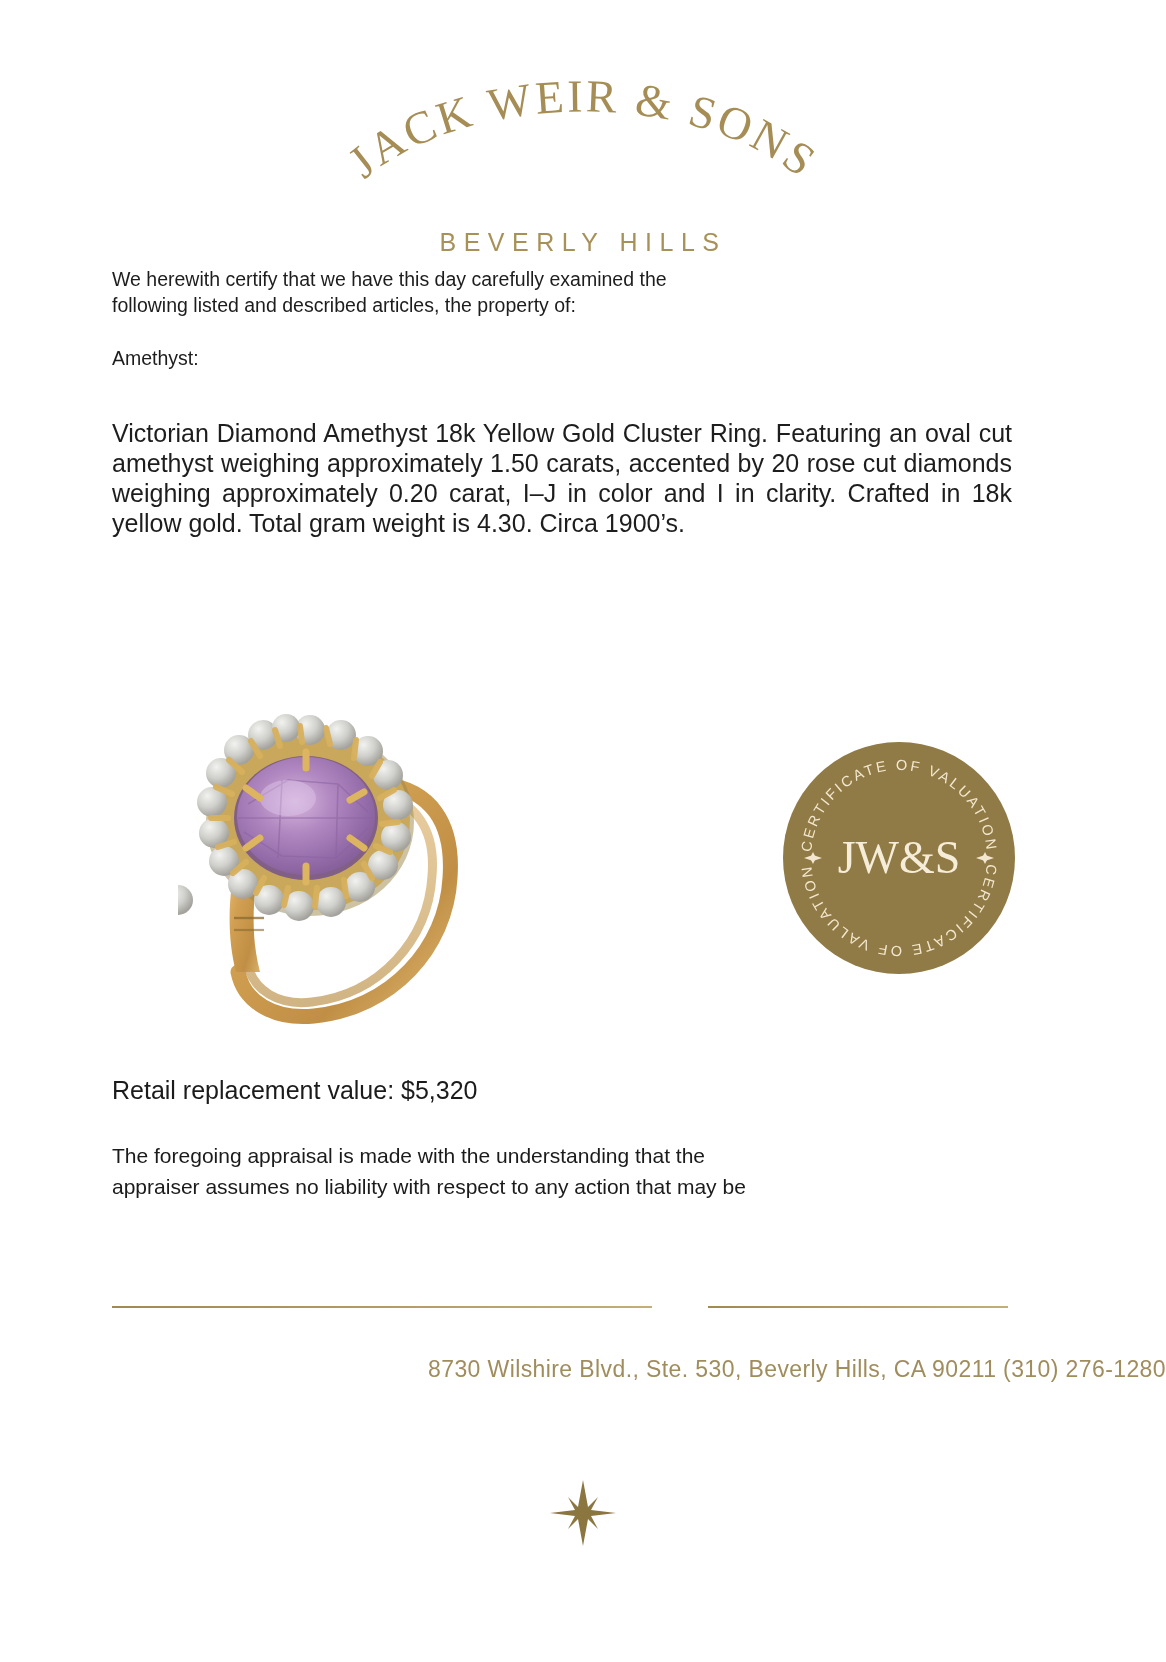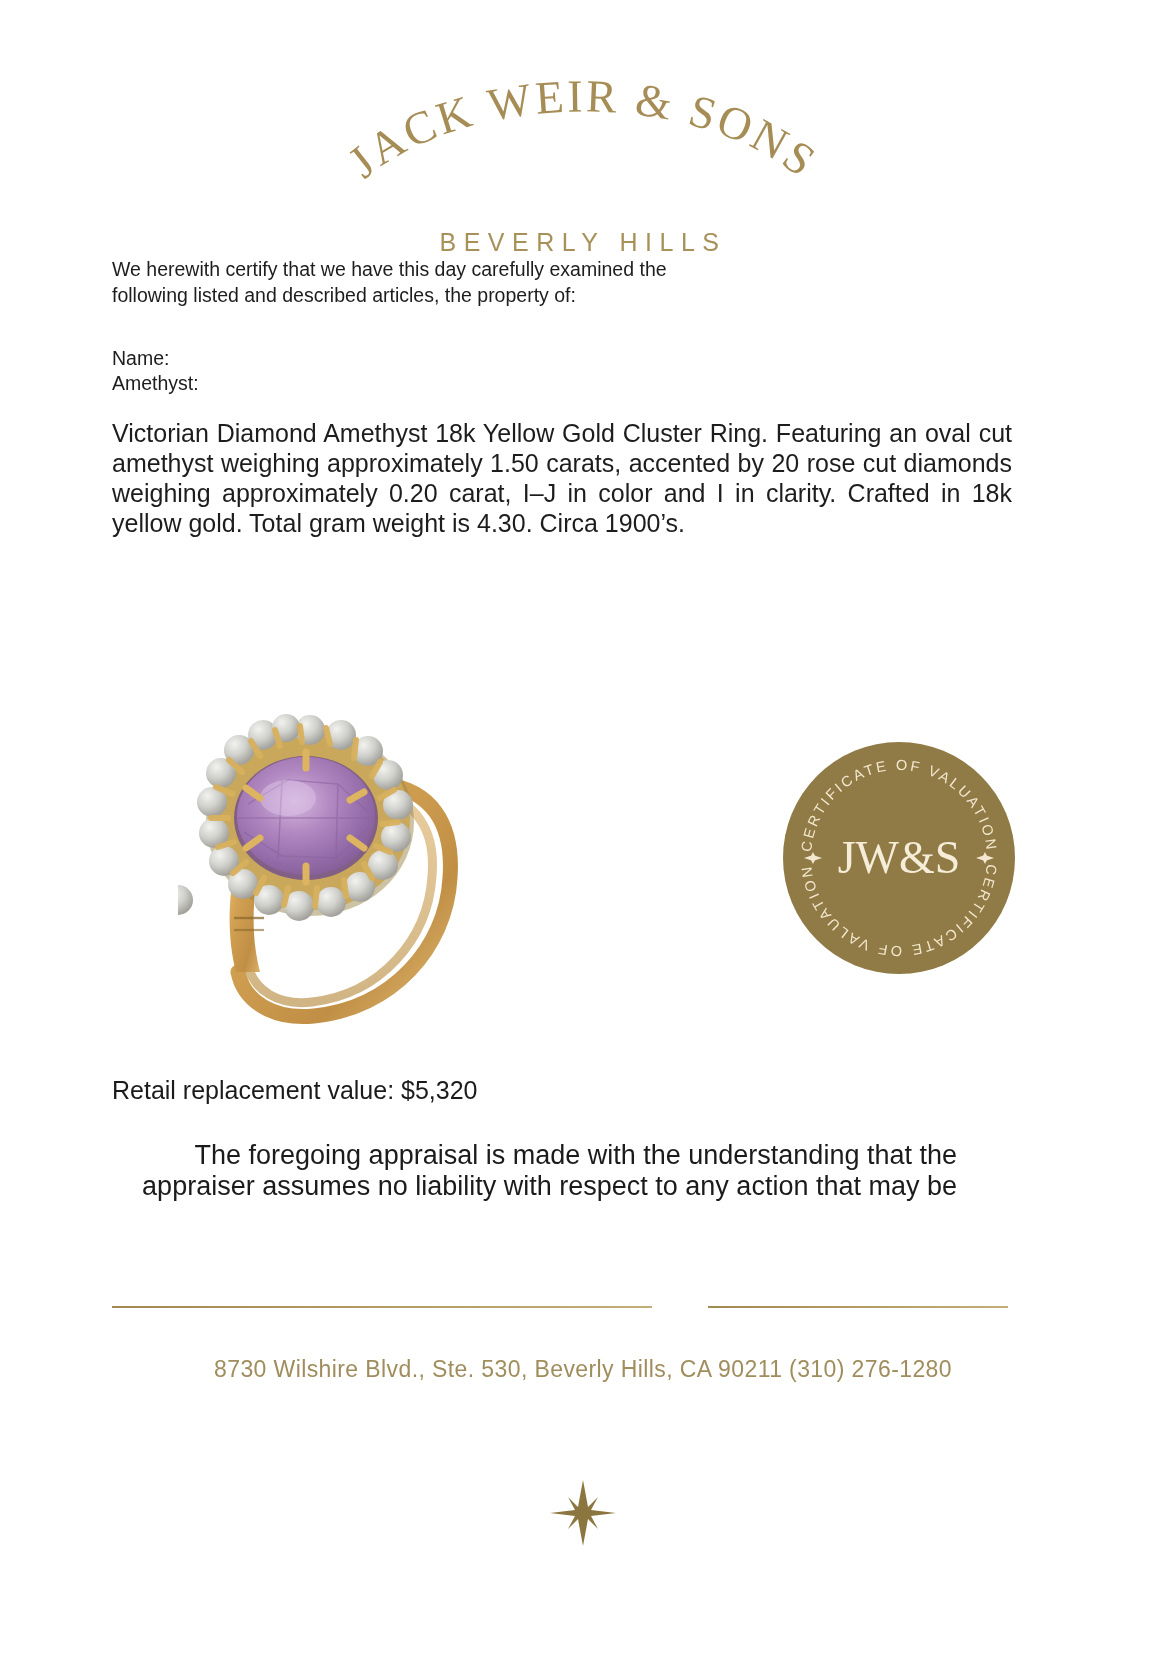--- a/index.html
+++ b/index.html
@@ -46,21 +46,21 @@
     font-size: 25px;
     letter-spacing: 7.5px;
     color: #a89159;
     font-weight: 400;
   }
 
   
   .intro {
     position: absolute;
     left: 112px;
-    top: 256px;
+    top: 266px;
     width: 830px;
     font-size: 19.5px;
     line-height: 26px;
     color: #1d1d1d;
   }
   .nameblock {
     position: absolute;
     left: 112px;
     top: 346px;
     width: 500px;
@@ -107,43 +107,42 @@
     font-size: 25px;
     line-height: 32px;
     color: #1b1b1b;
     text-align: center;
   }
   .disclaimer {
     position: absolute;
     left: 112px;
     top: 1140px;
     width: 845px;
-    font-size: 27px;
+    font-size: 21px;
     line-height: 31px;
     color: #1b1b1b;
-    text-align: right;
   }
 
   
   .sig-line {
     position: absolute;
     height: 2px;
     background: linear-gradient(to right, #a08a50, #c4ae78);
     top: 1306px;
   }
   .sig-left  { left: 112px; width: 540px; }
   .sig-right { left: 708px; width: 300px; }
 
   
   .footer-address {
     position: absolute;
     left: 0;
     top: 1356px;
     width: 1166px;
-    text-align: center;
+    text-align: right;
     font-size: 23px;
     letter-spacing: 0.4px;
     color: #a08d5d;
   }
   .star-orn {
     position: absolute;
     left: 0;
     top: 1478px;
     width: 1166px;
     text-align: center;
@@ -166,21 +165,20 @@
     </svg>
     <div class="logo-sub">BEVERLY HILLS</div>
   </div>
 
   <div class="intro">
     <div>We herewith certify that we have this day carefully examined the</div>
     <div>following listed and described articles, the property of:</div>
   </div>
 
   <div class="nameblock">
-    <div>Name:</div>
     <div>Amethyst:</div>
   </div>
 
   <div class="description">Victorian Diamond Amethyst 18k Yellow Gold Cluster Ring. Featuring an oval cut amethyst weighing approximately 1.50 carats, accented by 20 rose cut diamonds weighing approximately 0.20 carat, I–J in color and I in clarity. Crafted in 18k yellow gold. Total gram weight is 4.30. Circa 1900’s.</div>
 
   <div class="ring-photo">
     <svg viewBox="0 0 320 380" width="320" height="380">
       <defs>
         <radialGradient id="amGrad" cx="42%" cy="38%" r="72%">
           <stop offset="0%" stop-color="#d6b6dd"></stop>

